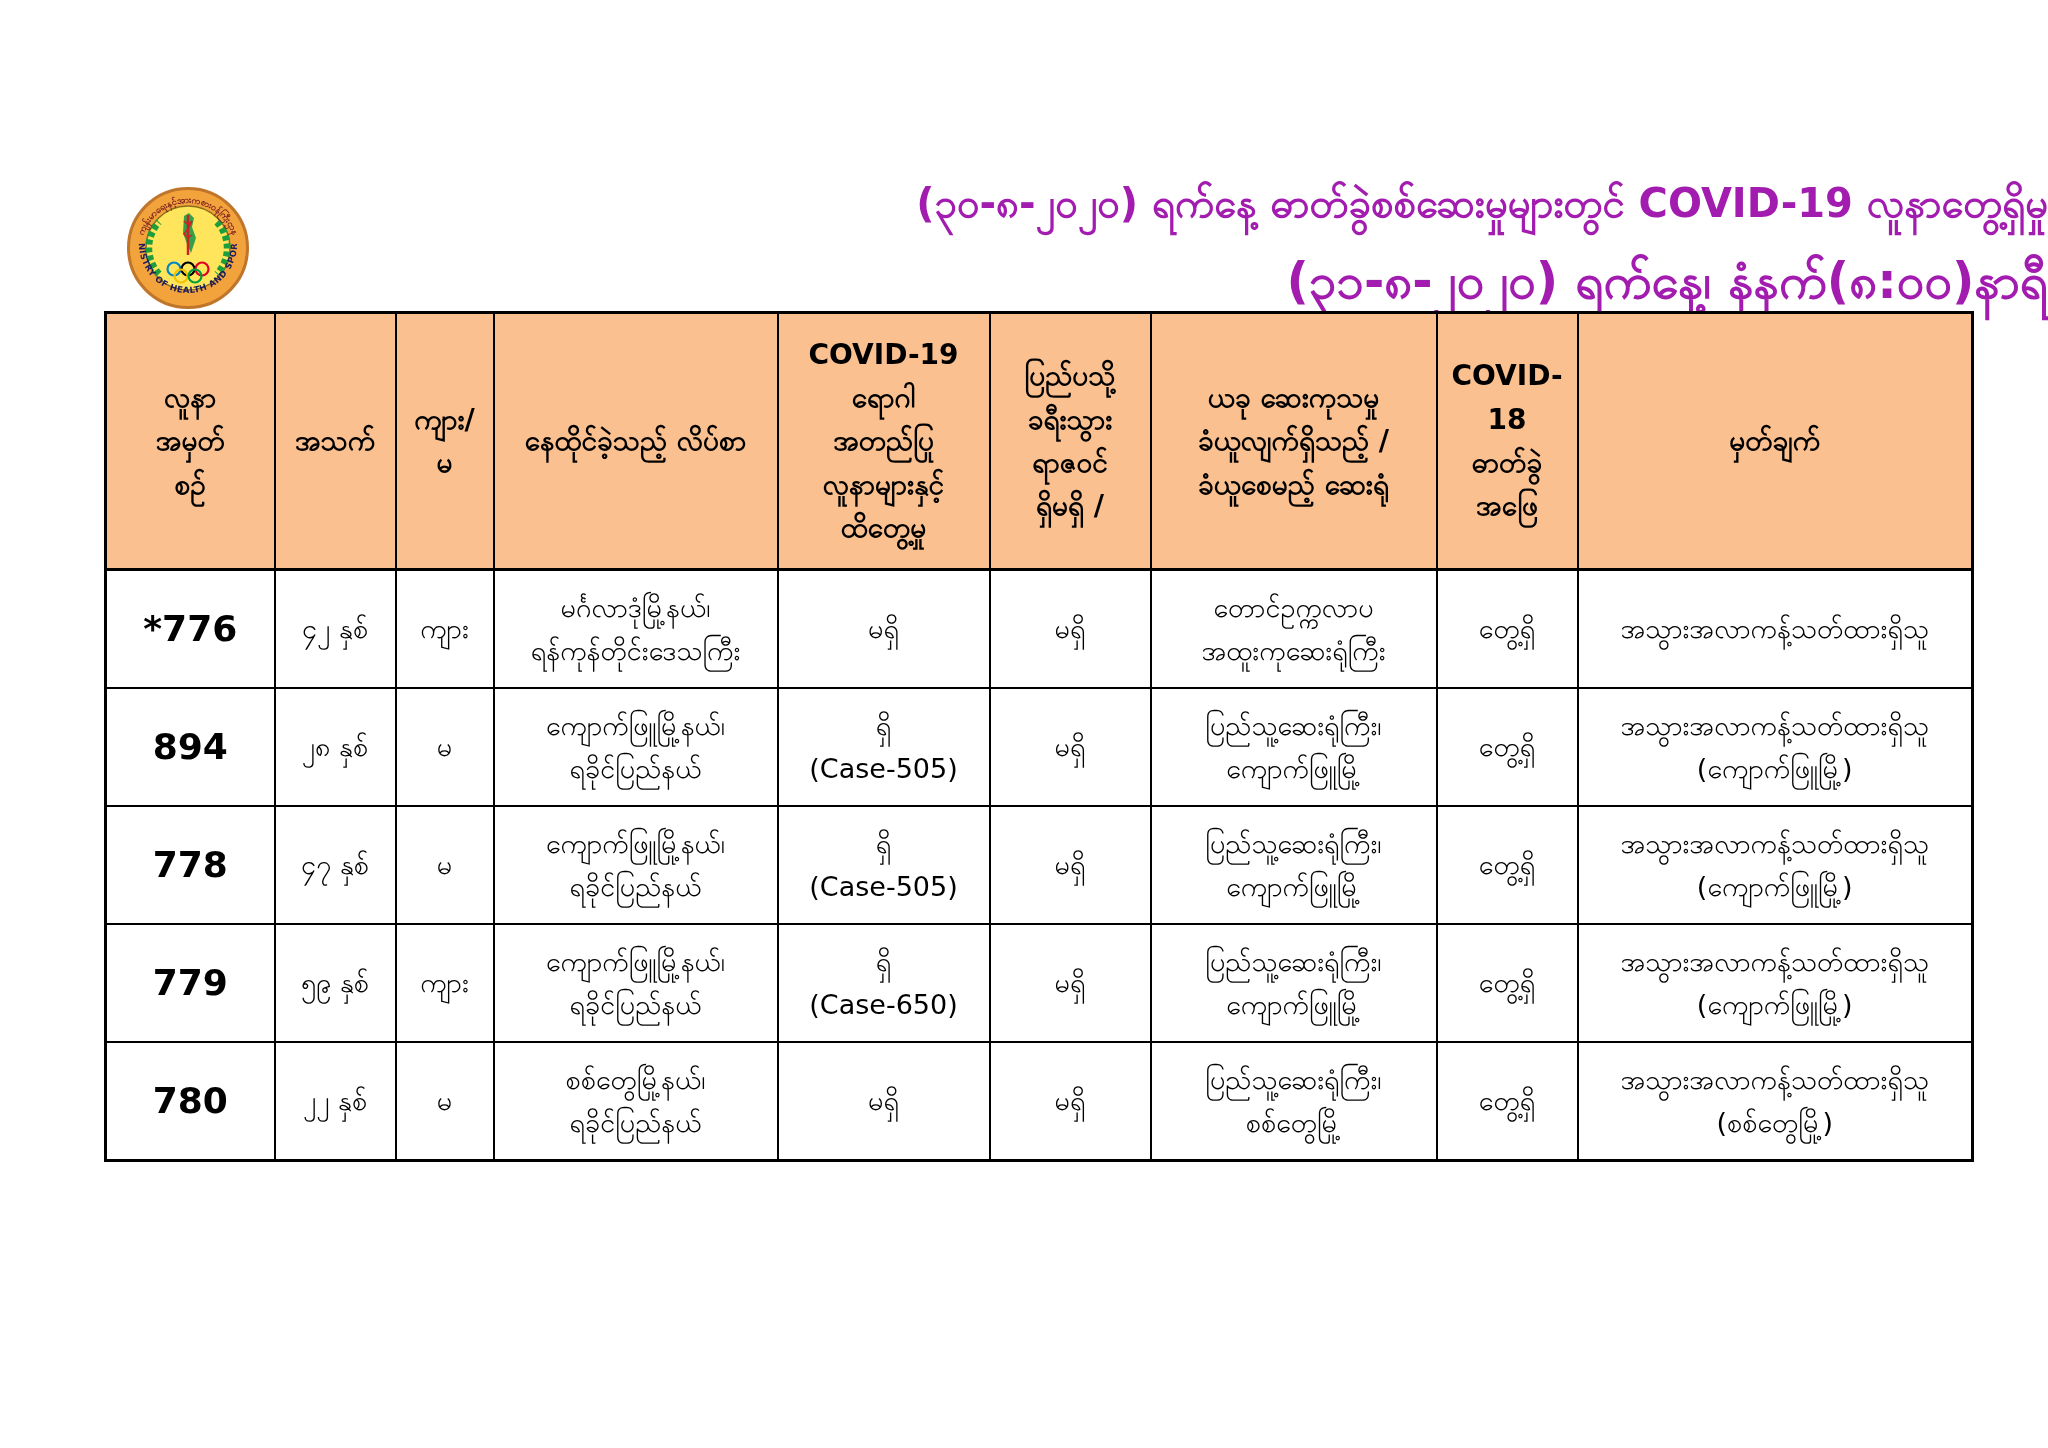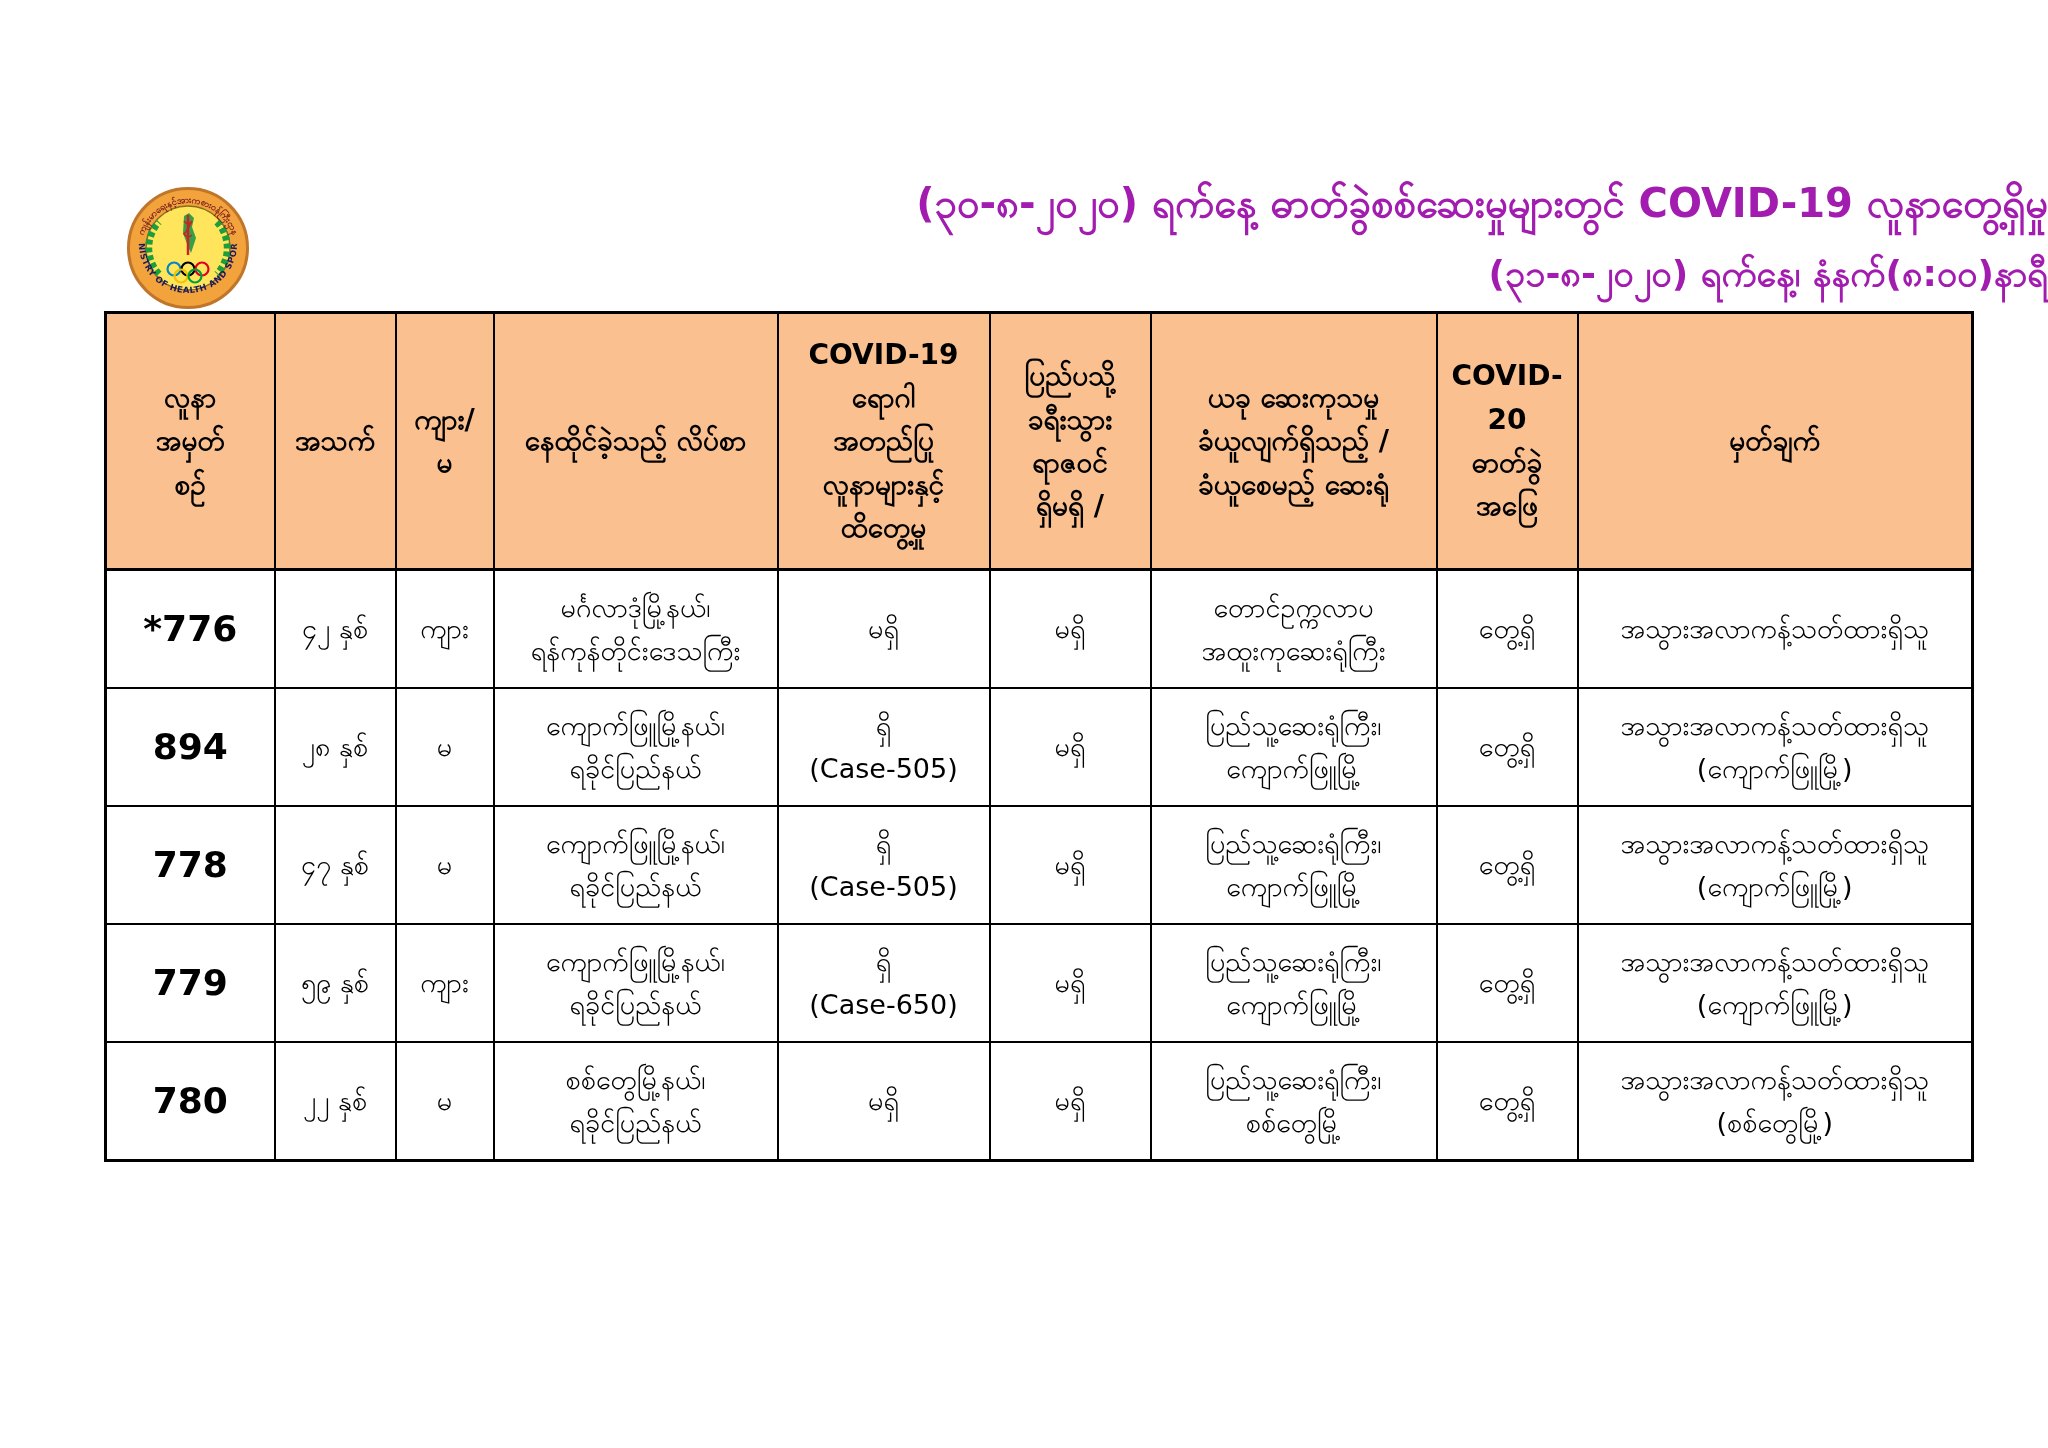--- a/index.html
+++ b/index.html
@@ -25,21 +25,21 @@
   .title-line {
     position: absolute;
     left: 0;
     width: 2048px;
     text-align: right;
     color: #a21caf;
     font-weight: bold;
     white-space: nowrap;
   }
   #title1 { top: 178px; font-size: 40px; }
-  #title2 { top: 250px; font-size: 36px; }
+  #title2 { top: 250px; font-size: 49px; }
 
   #case-table {
     position: absolute;
     left: 104px;
     top: 311px;
     width: 1867px;
     border-collapse: collapse;
     table-layout: fixed;
     border: 3px solid #000000;
   }
@@ -134,21 +134,21 @@
 လူနာများနှင့်
 ထိတွေ့မှု</th>
           <th>ပြည်ပသို့
 ခရီးသွား
 ရာဇဝင်
 ရှိမရှိ /</th>
           <th>ယခု ဆေးကုသမှု
 ခံယူလျက်ရှိသည့် /
 ခံယူစေမည့် ဆေးရုံ</th>
           <th>COVID-
-20
+18
 ဓာတ်ခွဲ
 အဖြေ</th>
           <th>မှတ်ချက်</th>
         </tr>
       </thead>
     <tbody>
         <tr>
           <td class="col-serial">*776</td>
           <td class="col-age">၄၂ နှစ်</td>
           <td class="col-gender">ကျား</td>

